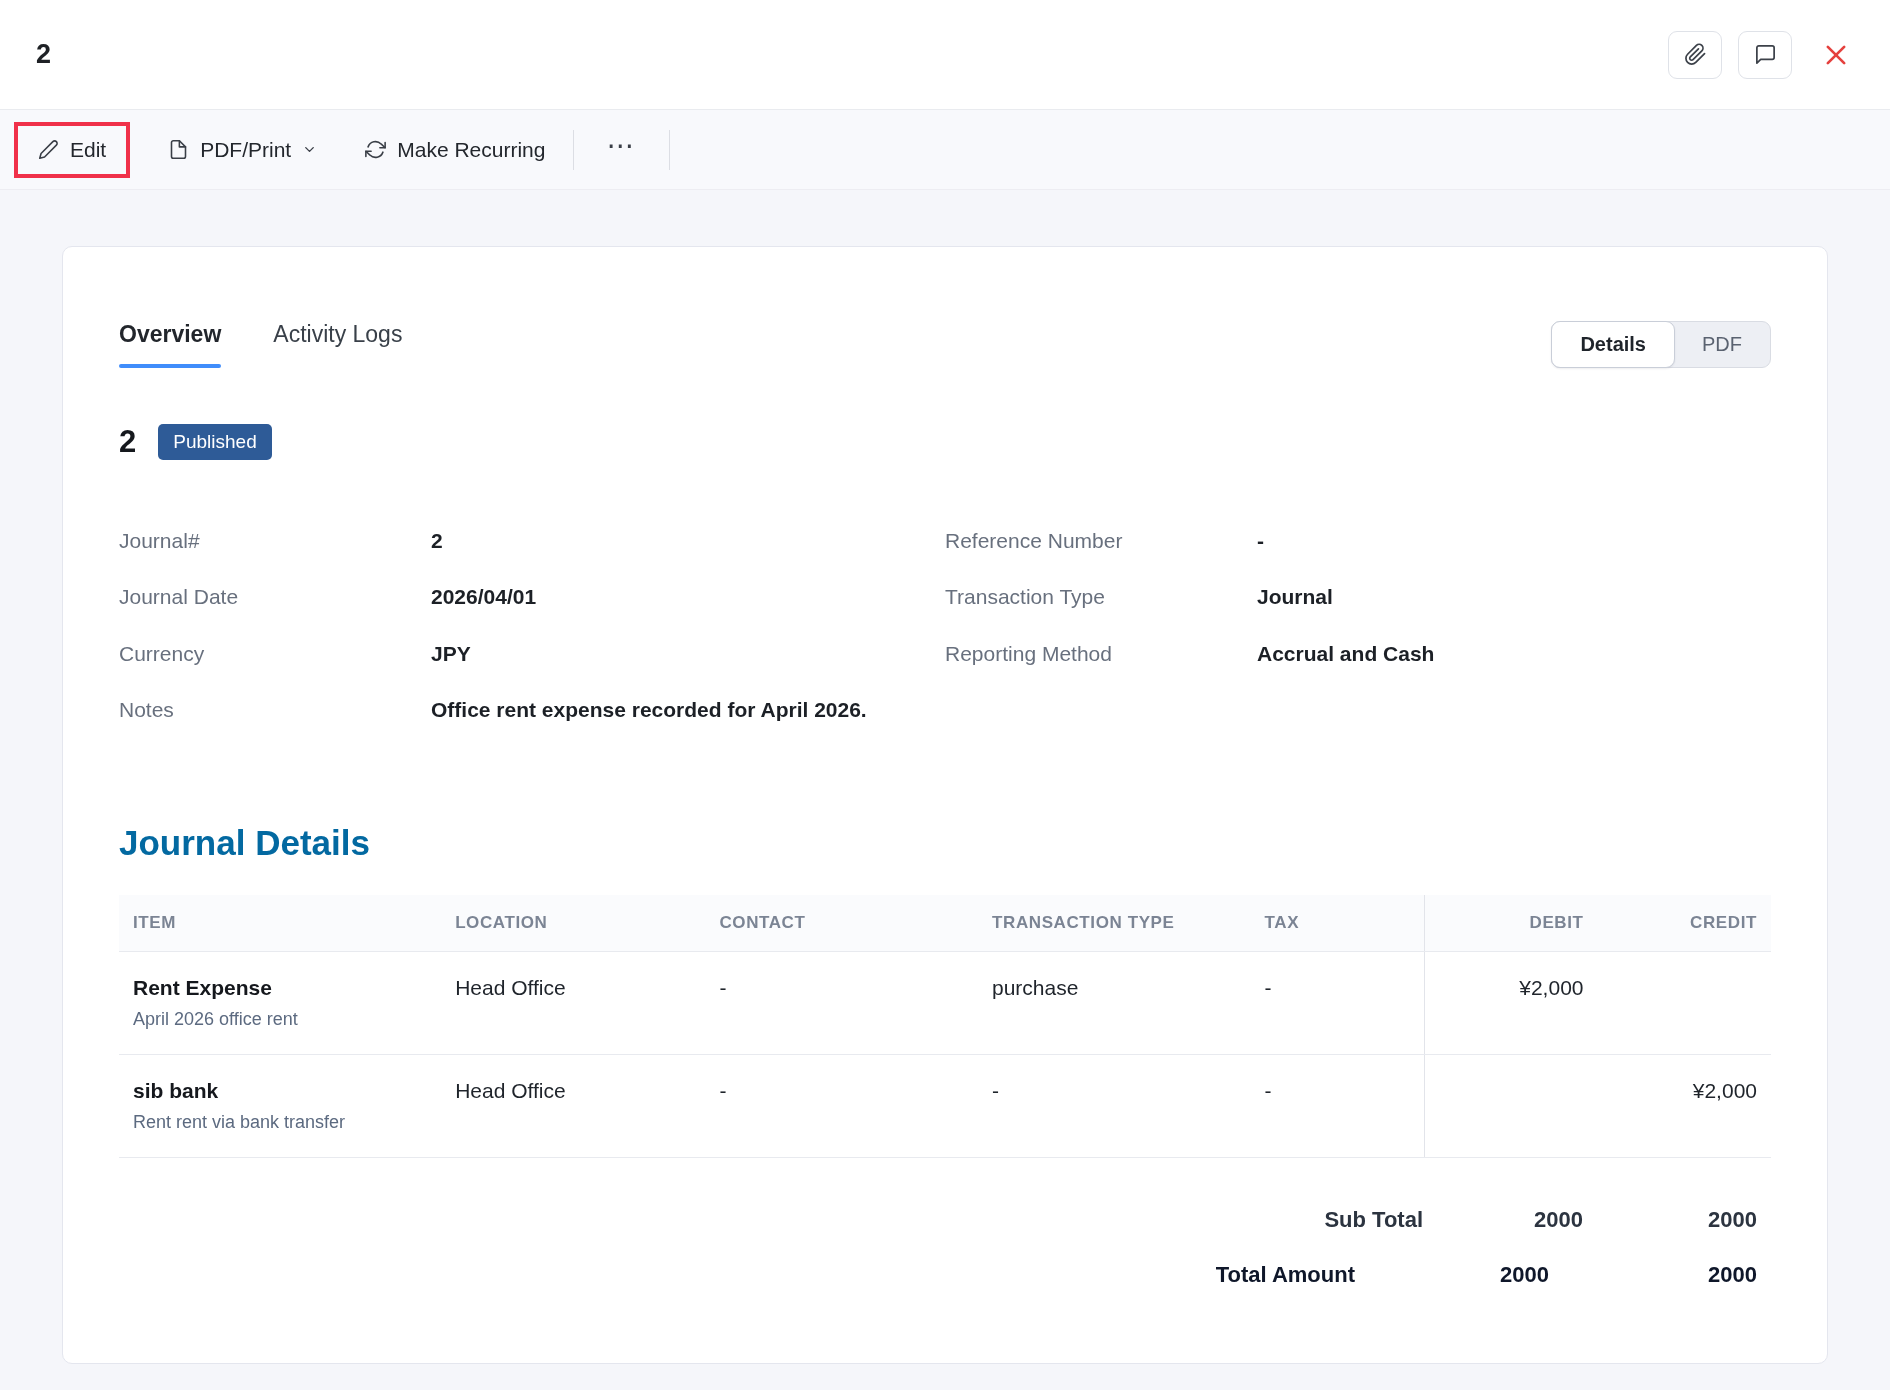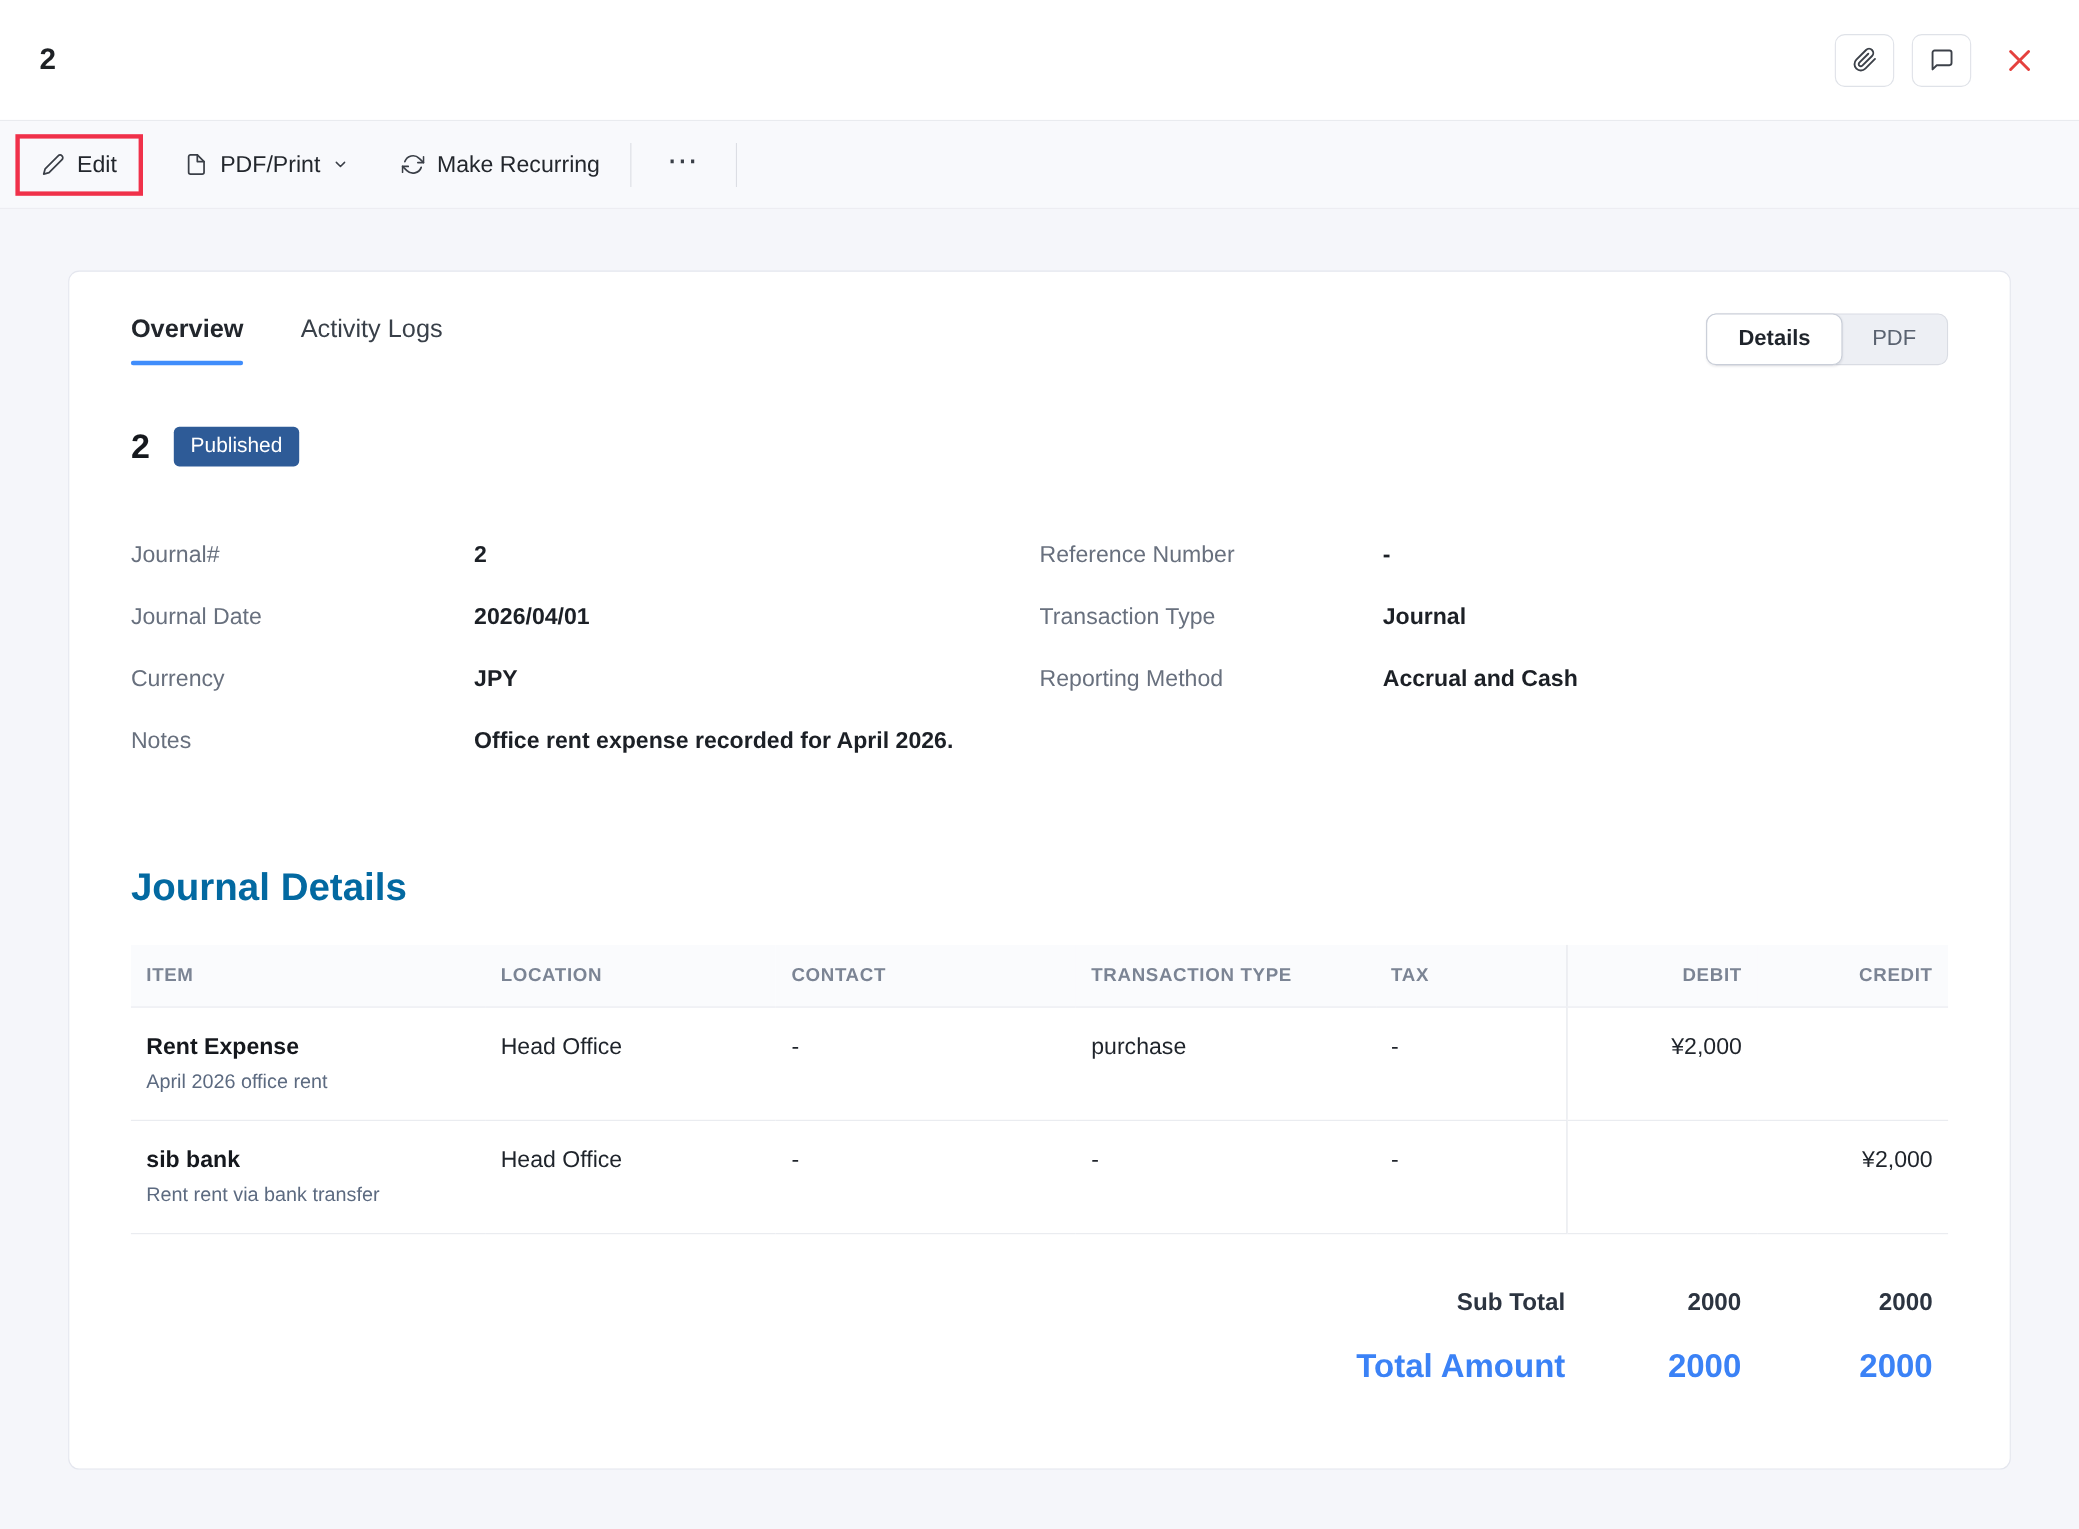--- a/index.html
+++ b/index.html
@@ -74,21 +74,21 @@
     position: relative; cursor: pointer;
   }
   .tab.active { color: #22262c; font-weight: 700; }
   .tab.active::after {
     content: ""; position: absolute; left: 0; bottom: 0;
     width: 100%; height: 4px; border-radius: 2px;
     background: #408dfb;
   }
   .segmented {
     display: flex; align-items: stretch;
-    background: #edeff4; border: 1px solid #d9dce3; border-radius: 9px;
+    background: #edeff4; border: 1px solid #d9dce3; border-radius: 9px; margin-top: 36px;
   }
   .seg {
     border: none; background: transparent; cursor: pointer;
     font-family: inherit; font-size: 20px; color: #5a6270;
     padding: 11px 28px; border-radius: 9px;
   }
   .seg.active {
     background: #ffffff; border: 1px solid #c9ced8;
     margin: -1px; color: #1f242b; font-weight: 600;
     box-shadow: 0 1px 2px rgba(20,30,50,0.08);
@@ -132,21 +132,21 @@
   td.num { font-weight: 500; }
 
   
   .totals { margin-top: 38px; }
   .totals-row {
     display: flex; justify-content: flex-end; align-items: baseline;
     font-size: 22px; color: #2c3440; padding: 11px 0; font-weight: bold;
   }
   .t-label { text-align: right; }
   .t-debit, .t-credit { width: 174px; flex: none; text-align: right; padding-right: 14px; }
-  .totals-row.grand { font-size: 30px; font-weight: 700; color: #3b82f6; padding-top: 18px; }
+  .totals-row.grand { font-size: 22px; font-weight: 700; color: #0f172a; padding-top: 18px; gap: 34px; }
 </style>
 </head>
 <body>
 
 <header class="topbar">
   <div class="topbar-title">2</div>
   <div class="topbar-actions">
     <button class="icon-btn">
       <span style="display:flex;">
         <svg viewBox="0 0 24 24" fill="none" stroke="currentColor" stroke-width="1.8" stroke-linecap="round" stroke-linejoin="round">

